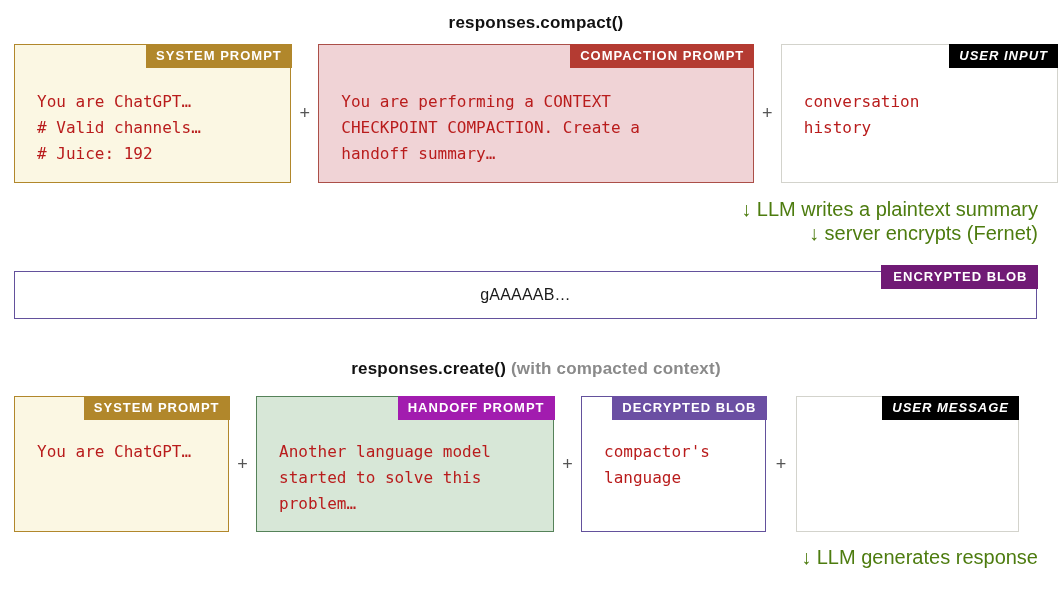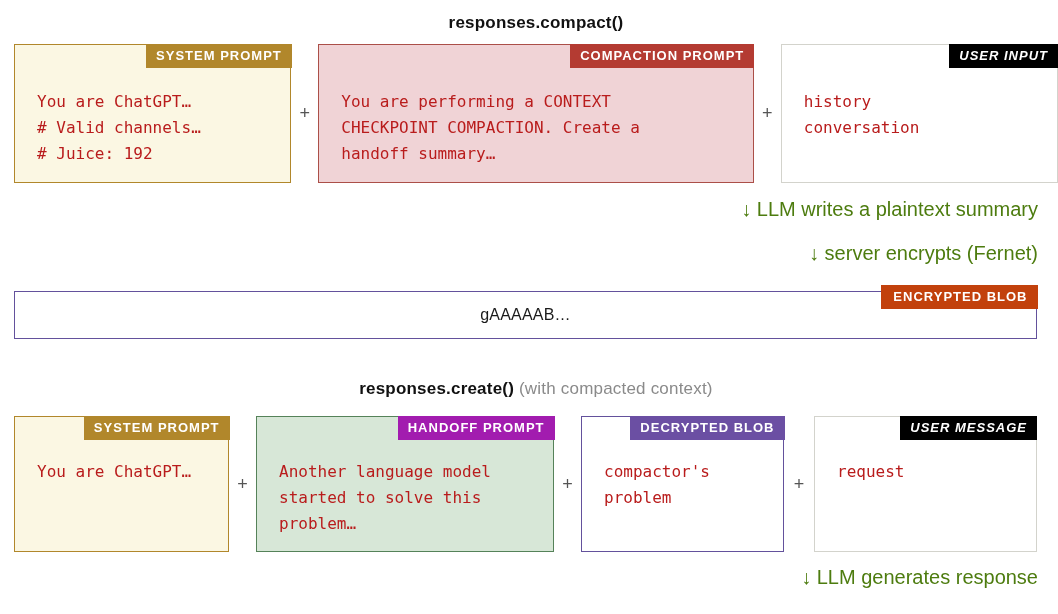--- a/index.html
+++ b/index.html
@@ -8,21 +8,21 @@
     font-family: "Liberation Sans", sans-serif;
     overflow: hidden;
   }
   .page { padding: 12px 0 0 14px; }
 
   .heading {
     font-size: 17px; line-height: 21px; font-weight: bold; color: #111111;
     letter-spacing: 0.2px;
     text-align: center;
   }
-  .heading .suffix { font-weight: normal; color: #8a8a8a; }
+  .heading .suffix { font-weight: bold; color: #8a8a8a; }
 
   .row { display: flex; align-items: stretch; }
   .row1 { margin-top: 11px; height: 139px; }
   .row2 { margin-top: 17px; height: 136px; }
 
   .box { position: relative; box-sizing: border-box; border: 1.5px solid #000; }
   .content {
     font-family: "DejaVu Sans Mono", monospace;
     font-size: 16px; line-height: 26px; color: #b91c1c;
     padding: 44px 20px 0 22px;
@@ -43,48 +43,48 @@
   .grayb  { background: #ffffff; border-color: #d3d3cc; border-width: 1px; }
   .grayb .tag  { background: #000000; top: -1px; right: -1px; font-style: italic; }
   .greenb { background: #d7e7d7; border-color: #558259; }
   .greenb .tag { background: #a21caf; }
   .purpleb { background: #ffffff; border-color: #63519c; }
   .purpleb .tag { background: #6b4fa3; }
 
   
   .w282 { width: 282px; } .w405 { width: 443px; }
   .w215 { width: 215px; } .w298 { width: 298px; }
-  .w213 { width: 203px; } .w203 { width: 223px; }
+  .w213 { width: 185px; } .w203 { width: 223px; }
 
   .plus {
     display: flex; align-items: center; justify-content: center;
     width: 27px; flex: 0 0 auto;
     font-size: 18px; color: #555555;
   }
   .plus.wide { width: 30px; }
 
   .arrow {
     width: 1024px; text-align: right;
     font-size: 20px; line-height: 24px; color: #4d7c0f;
   }
   .arrow.a1 { margin-top: 14px; }
-  .arrow.a2 { margin-top: 20px; }
+  .arrow.a2 { }
   .arrow.a3 { margin-top: 13px; }
 
   .blob {
     position: relative; box-sizing: border-box;
     width: 1023px; height: 48px; margin-top: 26px;
     border: 1.5px solid #63519c; background: #ffffff;
     display: flex; align-items: center; justify-content: center;
   }
   .blob .blob-text {
     font-family: "Liberation Sans", sans-serif;
     font-size: 16px; color: #1a1a1a; letter-spacing: 0.2px;
   }
-  .blob .tag { background: #c2410c; top: -7px; right: -1.5px; padding-left: 12px; }
+  .blob .tag { background: #701a75; top: -7px; right: -1.5px; padding-left: 12px; }
 
   .h2 { margin-top: 39px; }
 </style>
 </head>
 <body>
 
 <div class="page">
 
   <div class="heading">
     <span>responses.compact()</span>
@@ -105,22 +105,22 @@
       <div class="content">
         <div>You are performing a CONTEXT</div>
         <div>CHECKPOINT COMPACTION. Create a</div>
         <div>handoff summary…</div>
       </div>
     </div>
     <div class="plus">+</div>
     <div class="box grayb w282">
       <div class="tag">USER INPUT</div>
       <div class="content">
+        <div>conversation</div>
         <div>history</div>
-        <div>conversation</div>
       </div>
     </div>
   </div>
 
   <div class="arrow a1">
     <span>↓ LLM writes a plaintext summary</span>
   </div>
   <div class="arrow a2">
     <span>↓ server encrypts (Fernet)</span>
   </div>
@@ -149,28 +149,27 @@
         <div>Another language model</div>
         <div>started to solve this</div>
         <div>problem…</div>
       </div>
     </div>
     <div class="plus">+</div>
     <div class="box purpleb w213">
       <div class="tag">DECRYPTED BLOB</div>
       <div class="content">
         <div>compactor's</div>
-        <div>problem</div>
+        <div>language</div>
       </div>
     </div>
     <div class="plus wide">+</div>
     <div class="box grayb w203">
       <div class="tag">USER MESSAGE</div>
       <div class="content">
-        <div>request</div>
       </div>
     </div>
   </div>
 
   <div class="arrow a3">
     <span>↓ LLM generates response</span>
   </div>
 
 </div>
 

